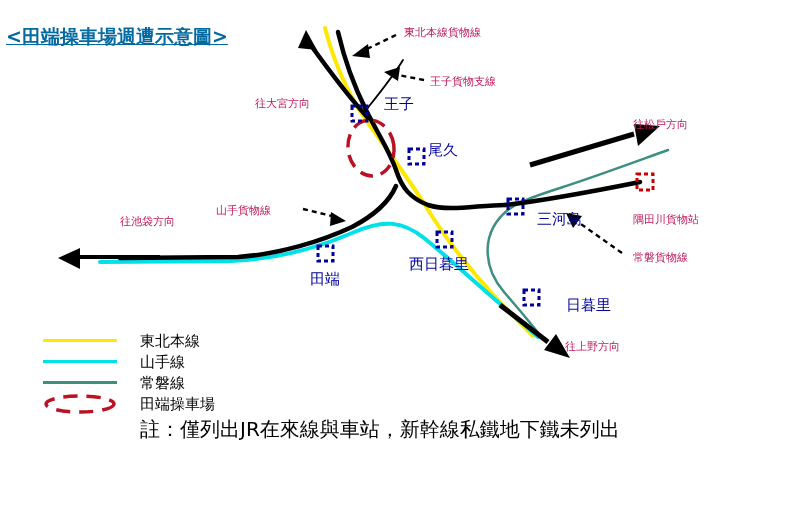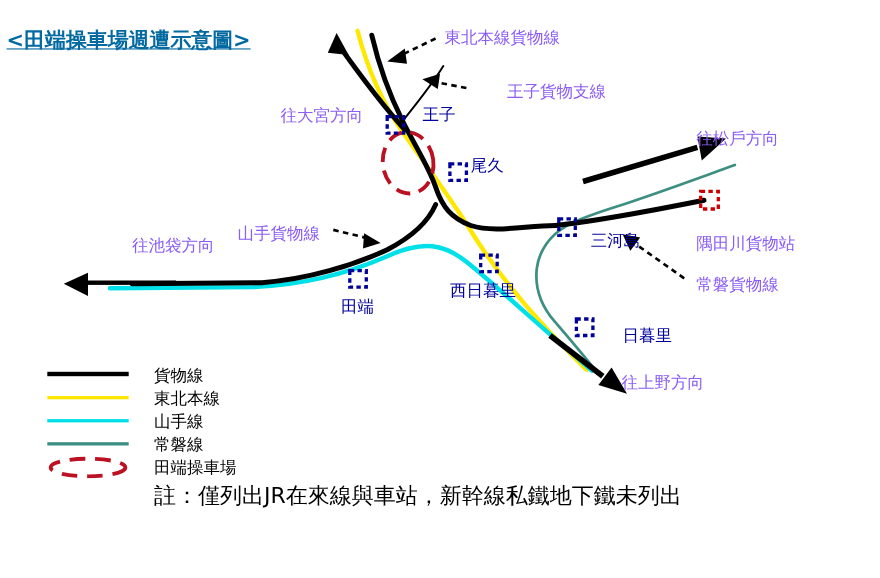--- a/index.html
+++ b/index.html
@@ -21,21 +21,21 @@
     top: 0;
     width: 800px;
     height: 525px;
   }
   .lbl {
     position: absolute;
     white-space: nowrap;
     font-family: "DejaVu Sans", sans-serif;
     line-height: 1;
   }
-  .lbl-black { color: #8b5cf6; font-size: 15px; }
+  .lbl-black { color: #be185d; font-size: 11px; }
   .lbl-blue  { color: #00009b; font-size: 15px; }
   #map-title {
     position: absolute;
     left: 6px;
     top: 24px;
     font-size: 19px;
     font-weight: bold;
     color: #0369a1;
     text-decoration: underline;
     letter-spacing: 0px;
@@ -159,37 +159,31 @@
 
   <div class="lbl lbl-blue" style="left:384px; top:97px;">王子</div>
   <div class="lbl lbl-blue" style="left:428px; top:143px;">尾久</div>
   <div class="lbl lbl-blue" style="left:310px; top:272px;">田端</div>
   <div class="lbl lbl-blue" style="left:409px; top:257px;">西日暮里</div>
   <div class="lbl lbl-blue" style="left:537px; top:212px;">三河島</div>
   <div class="lbl lbl-blue" style="left:566px; top:298px;">日暮里</div>
   <div class="lbl lbl-black" style="left:633px; top:214px;">隅田川貨物站</div>
 
   <div class="lbl lbl-black" style="left:404px; top:27px;">東北本線貨物線</div>
-  <div class="lbl lbl-black" style="left:430px; top:76px;margin-left:31px;">王子貨物支線</div>
+  <div class="lbl lbl-black" style="left:430px; top:76px;">王子貨物支線</div>
   <div class="lbl lbl-black" style="left:216px; top:205px;">山手貨物線</div>
   <div class="lbl lbl-black" style="left:633px; top:252px;">常磐貨物線</div>
 
   <div class="lbl lbl-black" style="left:255px; top:98px;">往大宮方向</div>
   <div class="lbl lbl-black" style="left:633px; top:119px;">往松戶方向</div>
   <div class="lbl lbl-black" style="left:76px; top:216px;margin-left:44px;">往池袋方向</div>
   <div class="lbl lbl-black" style="left:565px; top:341px;">往上野方向</div>
 
   <div id="legend">
 
-    <div class="legend-row">
-      <div class="legend-swatch">
-        <div class="sw-line" style="background:#000000; height:4px; top:8px;"></div>
-      </div>
-      <div class="legend-text">貨物線</div>
-    </div>
 
     <div class="legend-row">
       <div class="legend-swatch">
         <div class="sw-line" style="background:#ffe800; height:3px; top:9px;"></div>
       </div>
       <div class="legend-text">東北本線</div>
     </div>
 
     <div class="legend-row">
       <div class="legend-swatch">

